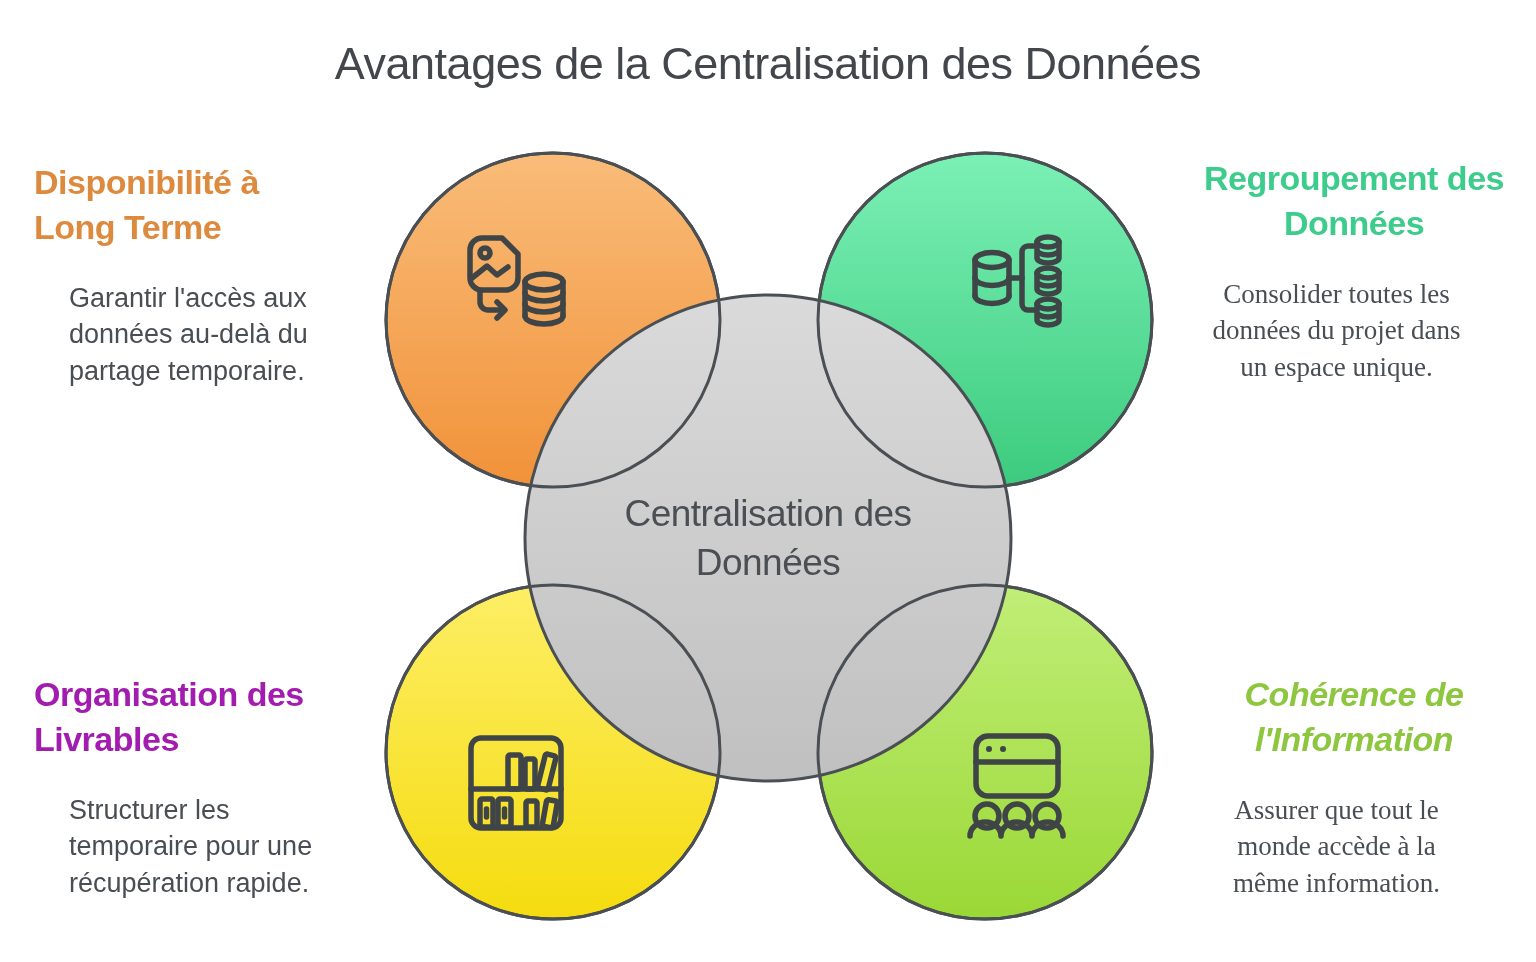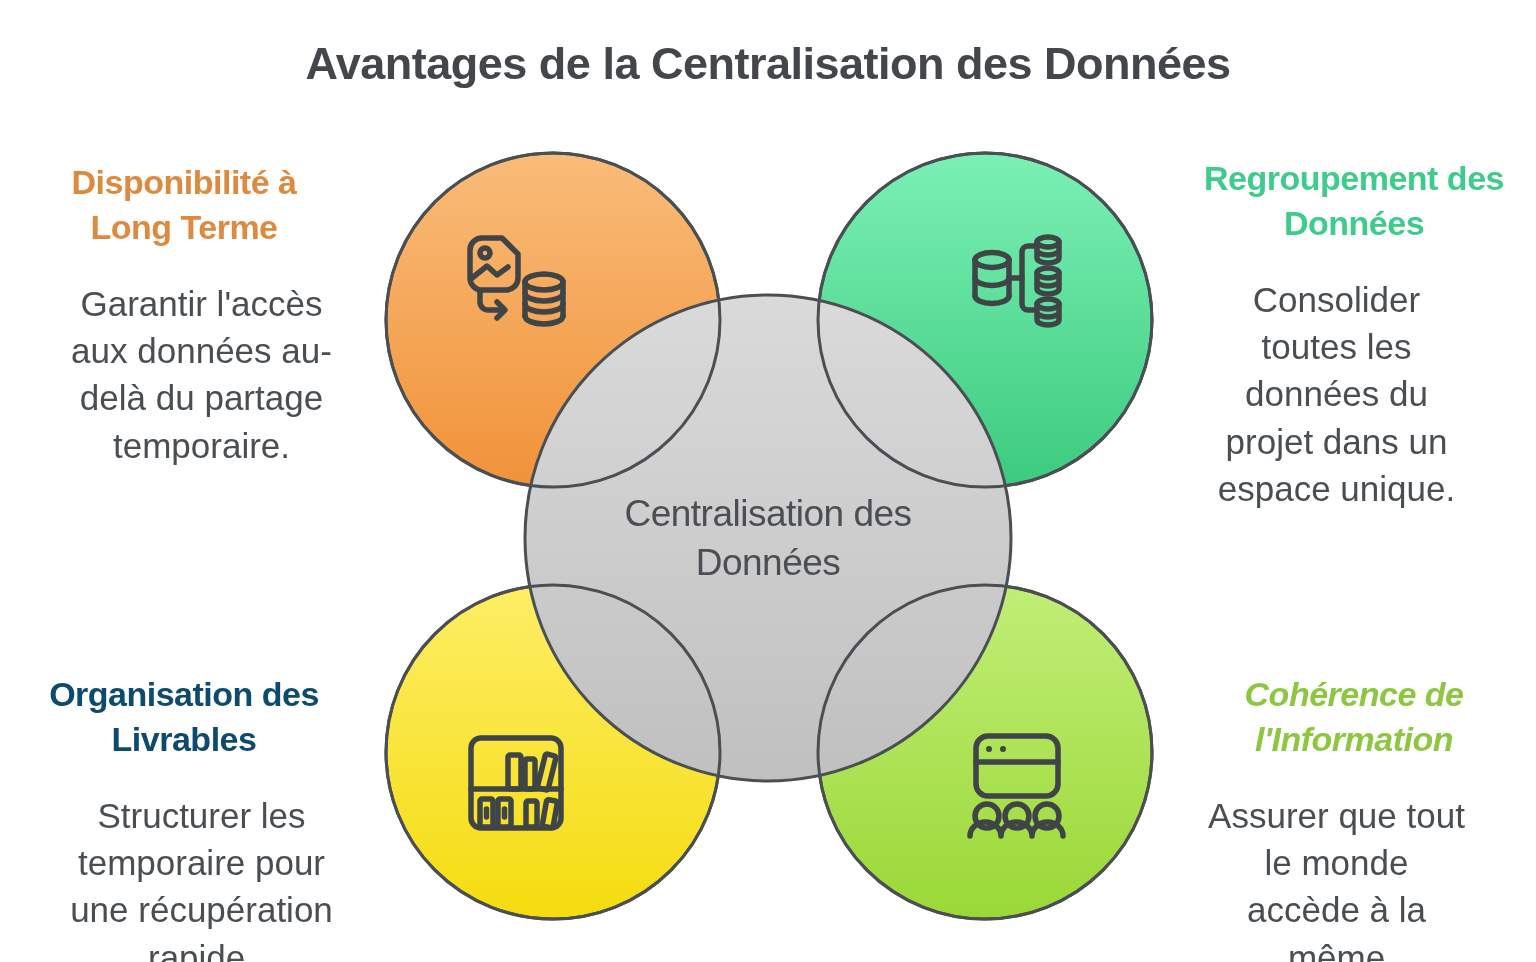--- a/index.html
+++ b/index.html
@@ -7,21 +7,21 @@
     width: 1536px; height: 962px;
     background: #ffffff;
     overflow: hidden;
     font-family: "Liberation Sans", "DejaVu Sans", sans-serif;
   }
   .stage { position: relative; width: 1536px; height: 962px; }
 
   .page-title {
     position: absolute; top: 38px; left: 0; width: 1536px;
     text-align: center;
-    font-size: 45px; font-weight: 700; letter-spacing: -0.5px;
+    font-size: 45px; font-weight: 400; letter-spacing: -0.5px;
     color: #43474B;
   }
 
   .venn-svg { position: absolute; left: 0; top: 0; }
 
   .center-label-wrap {
     position: absolute; left: 528px; top: 295px;
     width: 480px; height: 486px;
     display: flex; align-items: center; justify-content: center;
     text-align: center;
@@ -33,27 +33,27 @@
     color: #4B4F53;
   }
 
   .side-block { position: absolute; width: 300px; }
   .side-block .heading {
     font-size: 34px; font-weight: 700; line-height: 1.32;
     letter-spacing: -0.5px;
   }
   .side-block .body {
     margin-top: 30px;
-    font-size: 35px; line-height: 1.35;
+    font-size: 27px; line-height: 1.35;
     color: #494E53;
   }
-  .align-right { text-align: center; }
+  .align-right { text-align: left; }
   .align-left  { text-align: center; }
   .align-right .body { width: 265px; margin-left: auto; }
-  .align-left  .body { width: 265px; margin-right: auto; }
+  .align-left  .body { width: 265px; margin-right: auto; font-family: Liberation Serif, serif; }
 
   .block-top-left     { left: 34px;   top: 160px; }
   .block-top-right    { left: 1204px; top: 156px; }
   .block-bottom-left  { left: 34px;   top: 672px; }
   .block-bottom-right { left: 1204px; top: 672px; }
 </style>
 </head>
 <body>
 
 <div class="stage">
@@ -159,21 +159,21 @@
     <div class="heading" style="color: rgb(222, 138, 62);">Disponibilité à Long Terme</div>
     <div class="body">Garantir l'accès aux données au-delà du partage temporaire.</div>
   </div>
 
   <div class="side-block align-left block-top-right">
     <div class="heading" style="color: rgb(61, 204, 139);">Regroupement des Données</div>
     <div class="body">Consolider toutes les données du projet dans un espace unique.</div>
   </div>
 
   <div class="side-block align-right block-bottom-left">
-    <div class="heading" style="color: #0c4a6e;">Organisation des Livrables</div>
+    <div class="heading" style="color: #a21caf;">Organisation des Livrables</div>
     <div class="body">Structurer les temporaire pour une récupération rapide.</div>
   </div>
 
   <div class="side-block align-left block-bottom-right">
     <div class="heading" style="color: rgb(141, 198, 63); font-style: italic;">Cohérence de l'Information</div>
     <div class="body">Assurer que tout le monde accède à la même information.</div>
   </div>
 
 </div>
 

